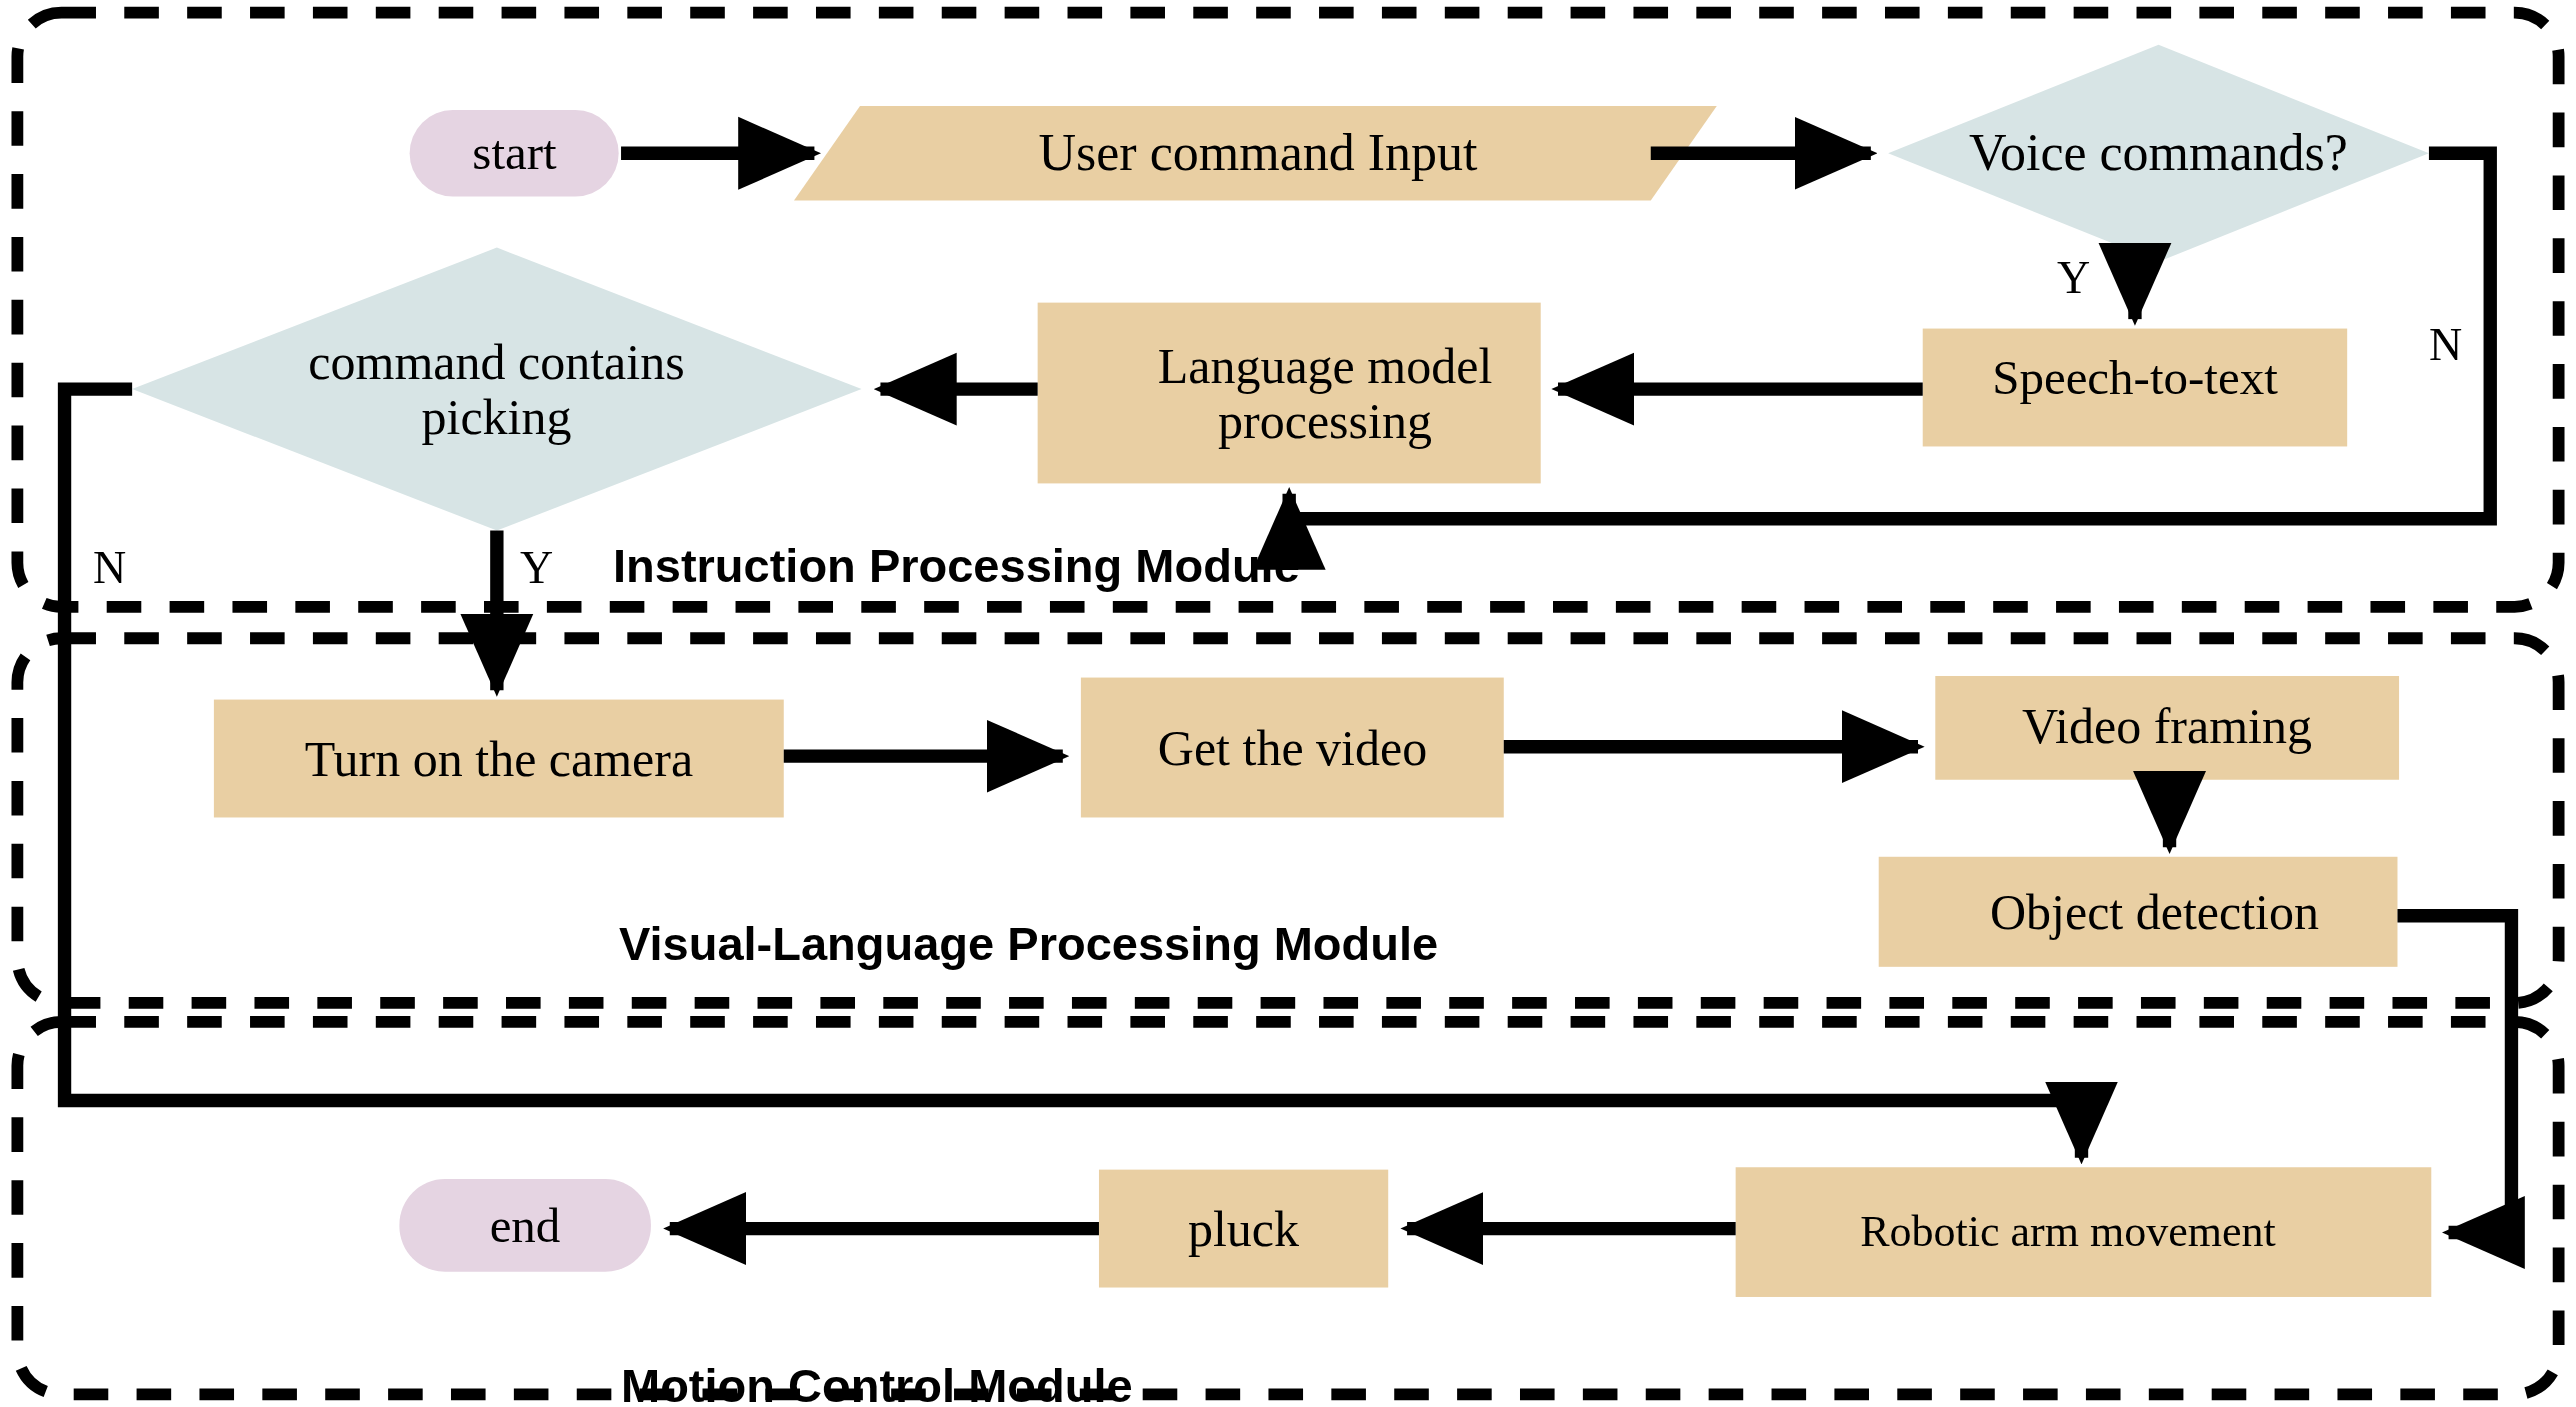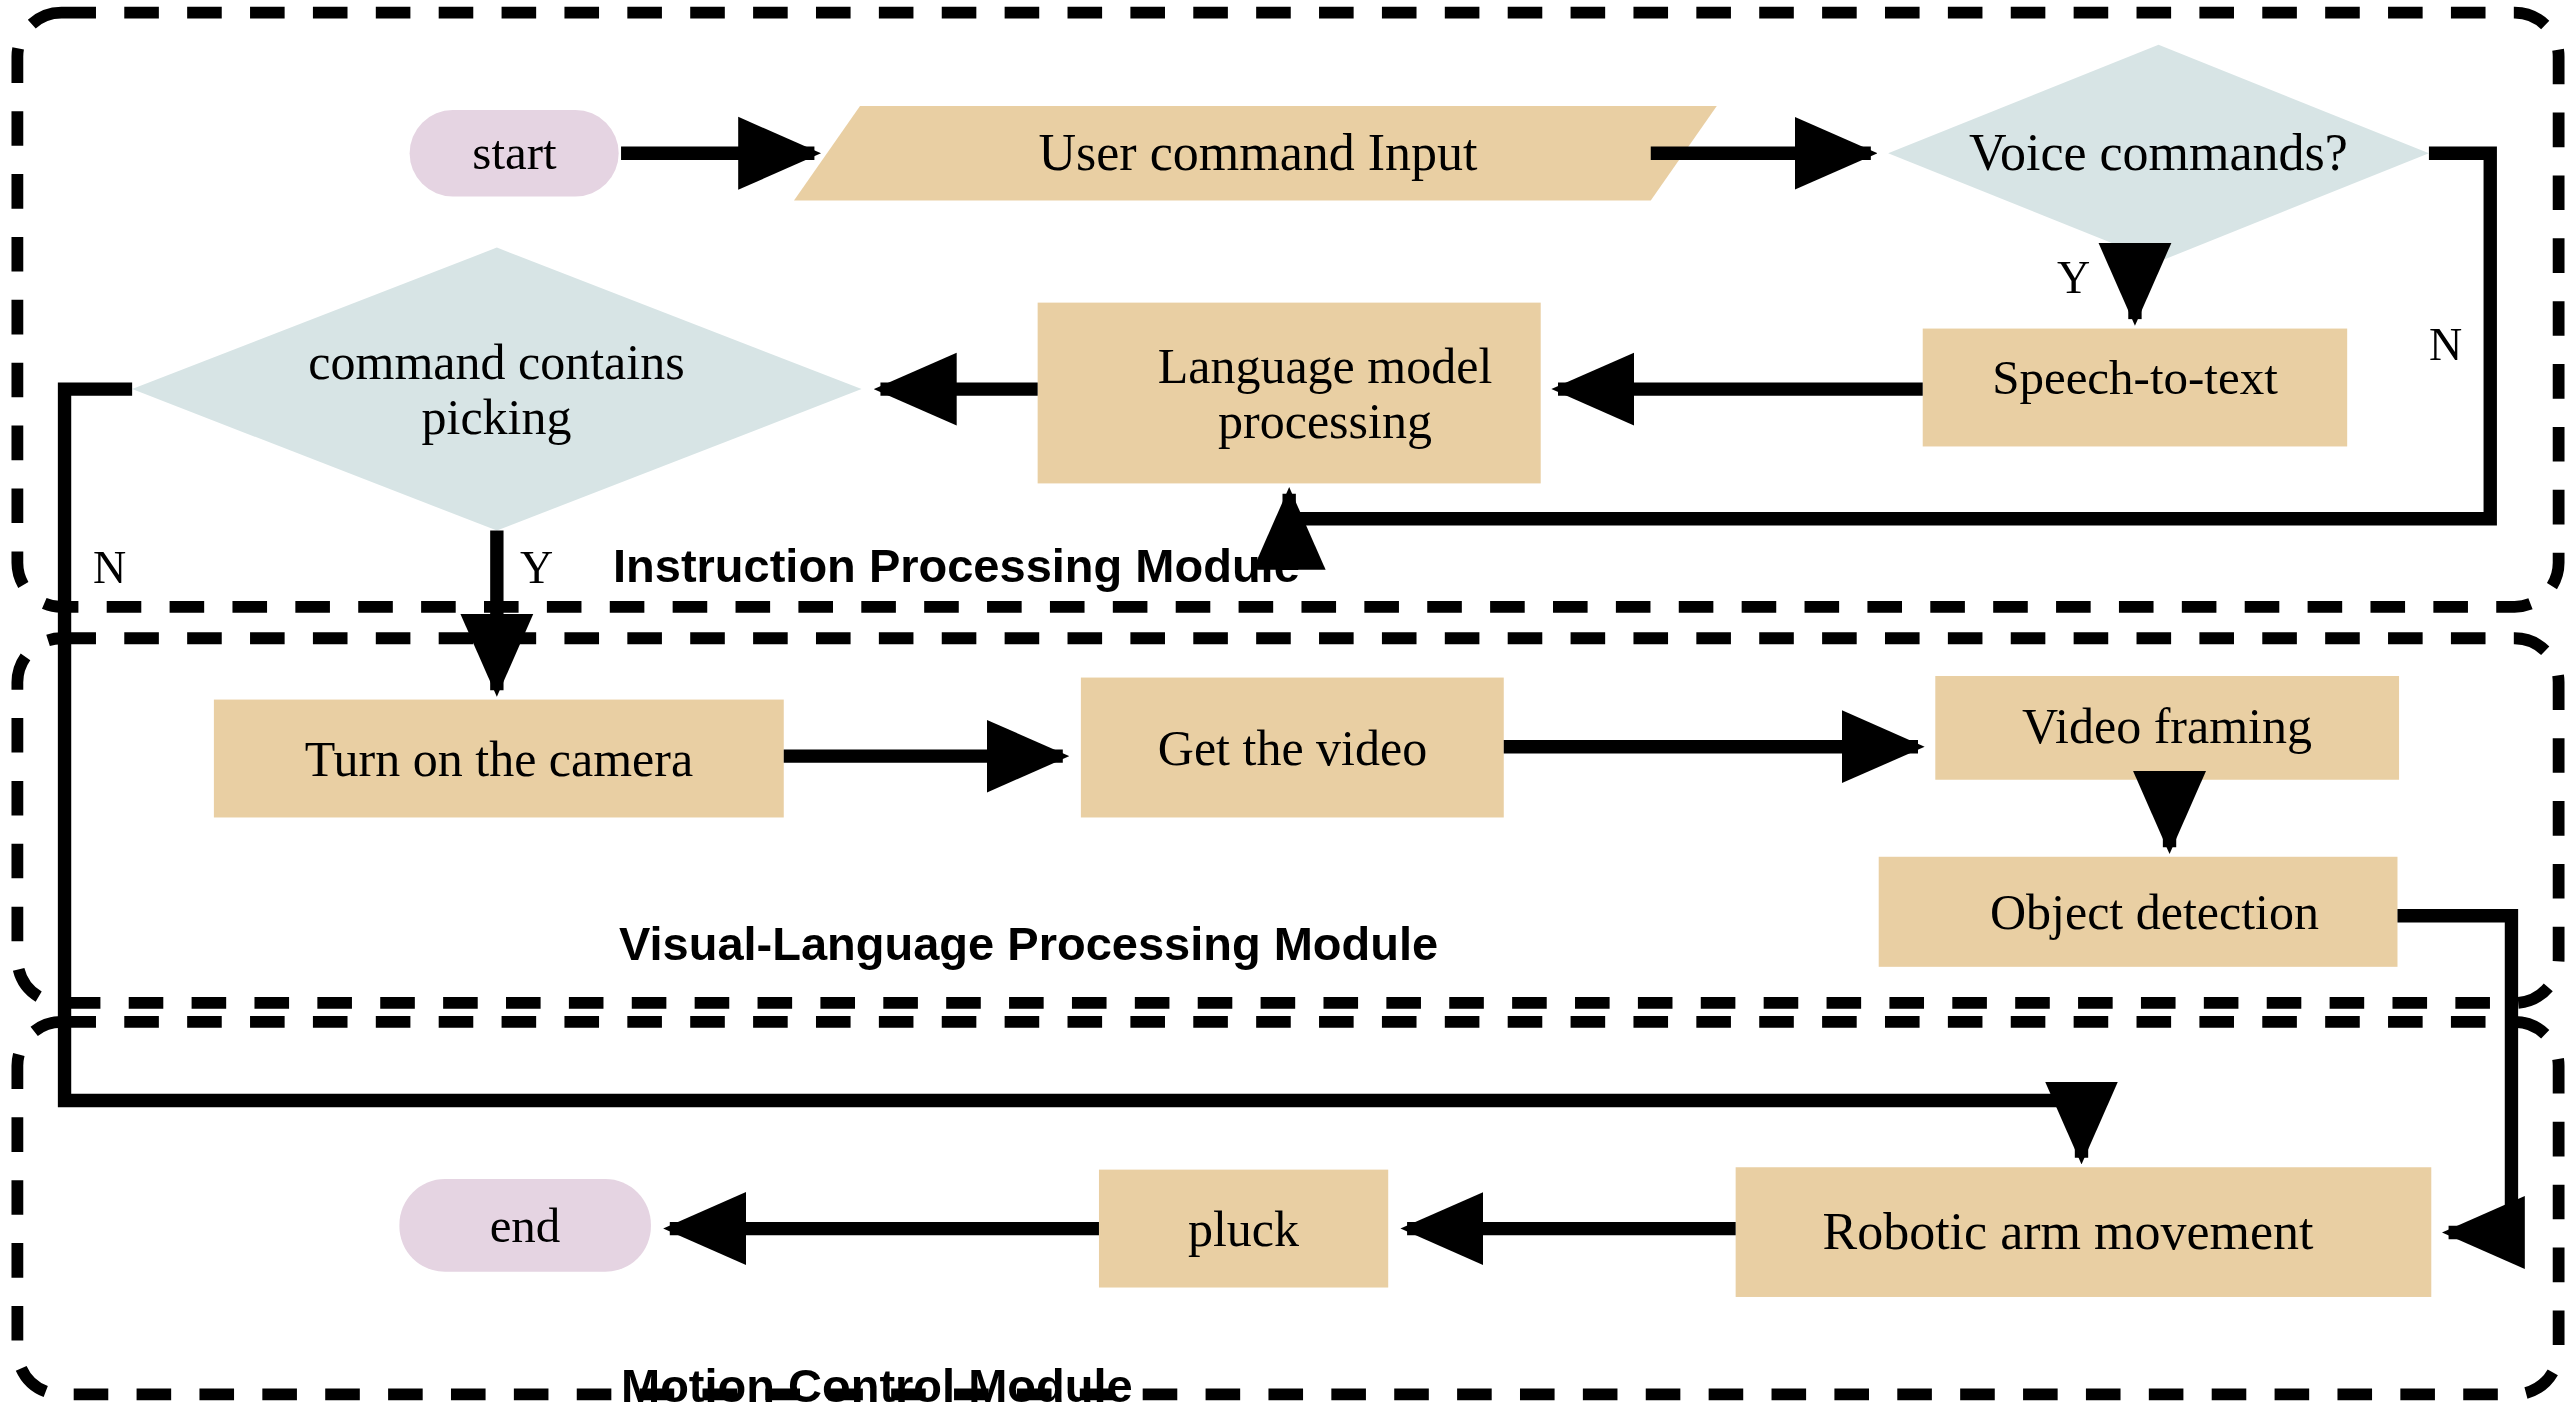--- a/index.html
+++ b/index.html
@@ -142,21 +142,21 @@
 picking</div>
 
   <div class="node-label" style="left:214px; top:700px; width:570px; height:118px; font-size:50px;">Turn on the camera</div>
 
   <div class="node-label" style="left:1081px; top:678px; width:423px; height:140px; font-size:50px;">Get the video</div>
 
   <div class="node-label" style="left:1935px; top:673px; width:464px; height:107px; font-size:50px;">Video framing</div>
 
   <div class="node-label" style="left:1879px; top:857px; width:519px; height:110px; font-size:50px;padding-left:16px;">Object detection</div>
 
-  <div class="node-label" style="left:1736px; top:1167px; width:664px; height:130px; font-size:52px;">Robotic arm movement</div>
+  <div class="node-label" style="left:1736px; top:1167px; width:664px; height:130px; font-size:44px;">Robotic arm movement</div>
 
   <div class="node-label" style="left:1099px; top:1170px; width:289px; height:118px; font-size:50px;">pluck</div>
 
   <div class="node-label" style="left:399px; top:1179px; width:252px; height:93px; font-size:49px;">end</div>
 
   <div class="edge-label" style="left:2057px; top:255px;">Y</div>
 
   <div class="edge-label" style="left:2429px; top:322px;">N</div>
 
   <div class="edge-label" style="left:520px; top:545px;">Y</div>

